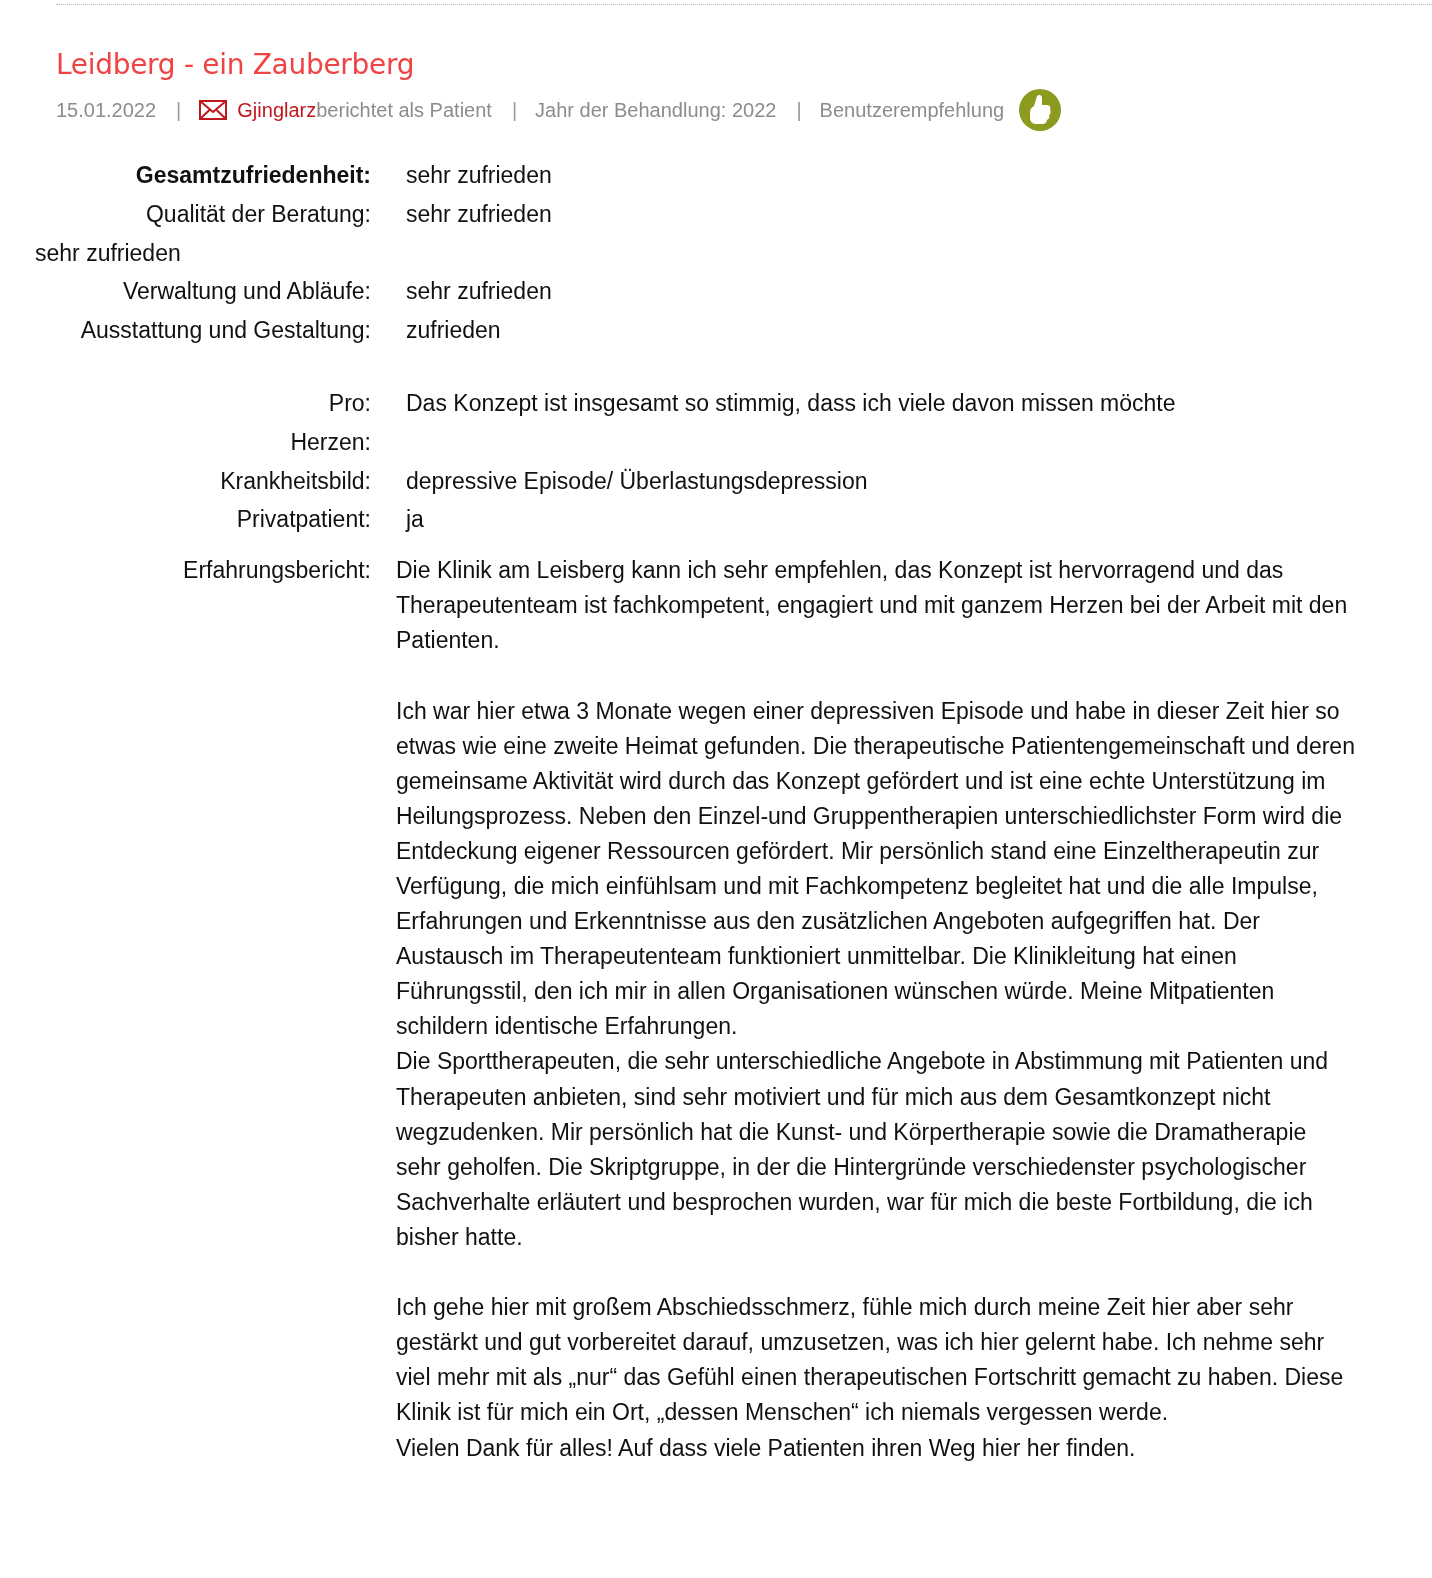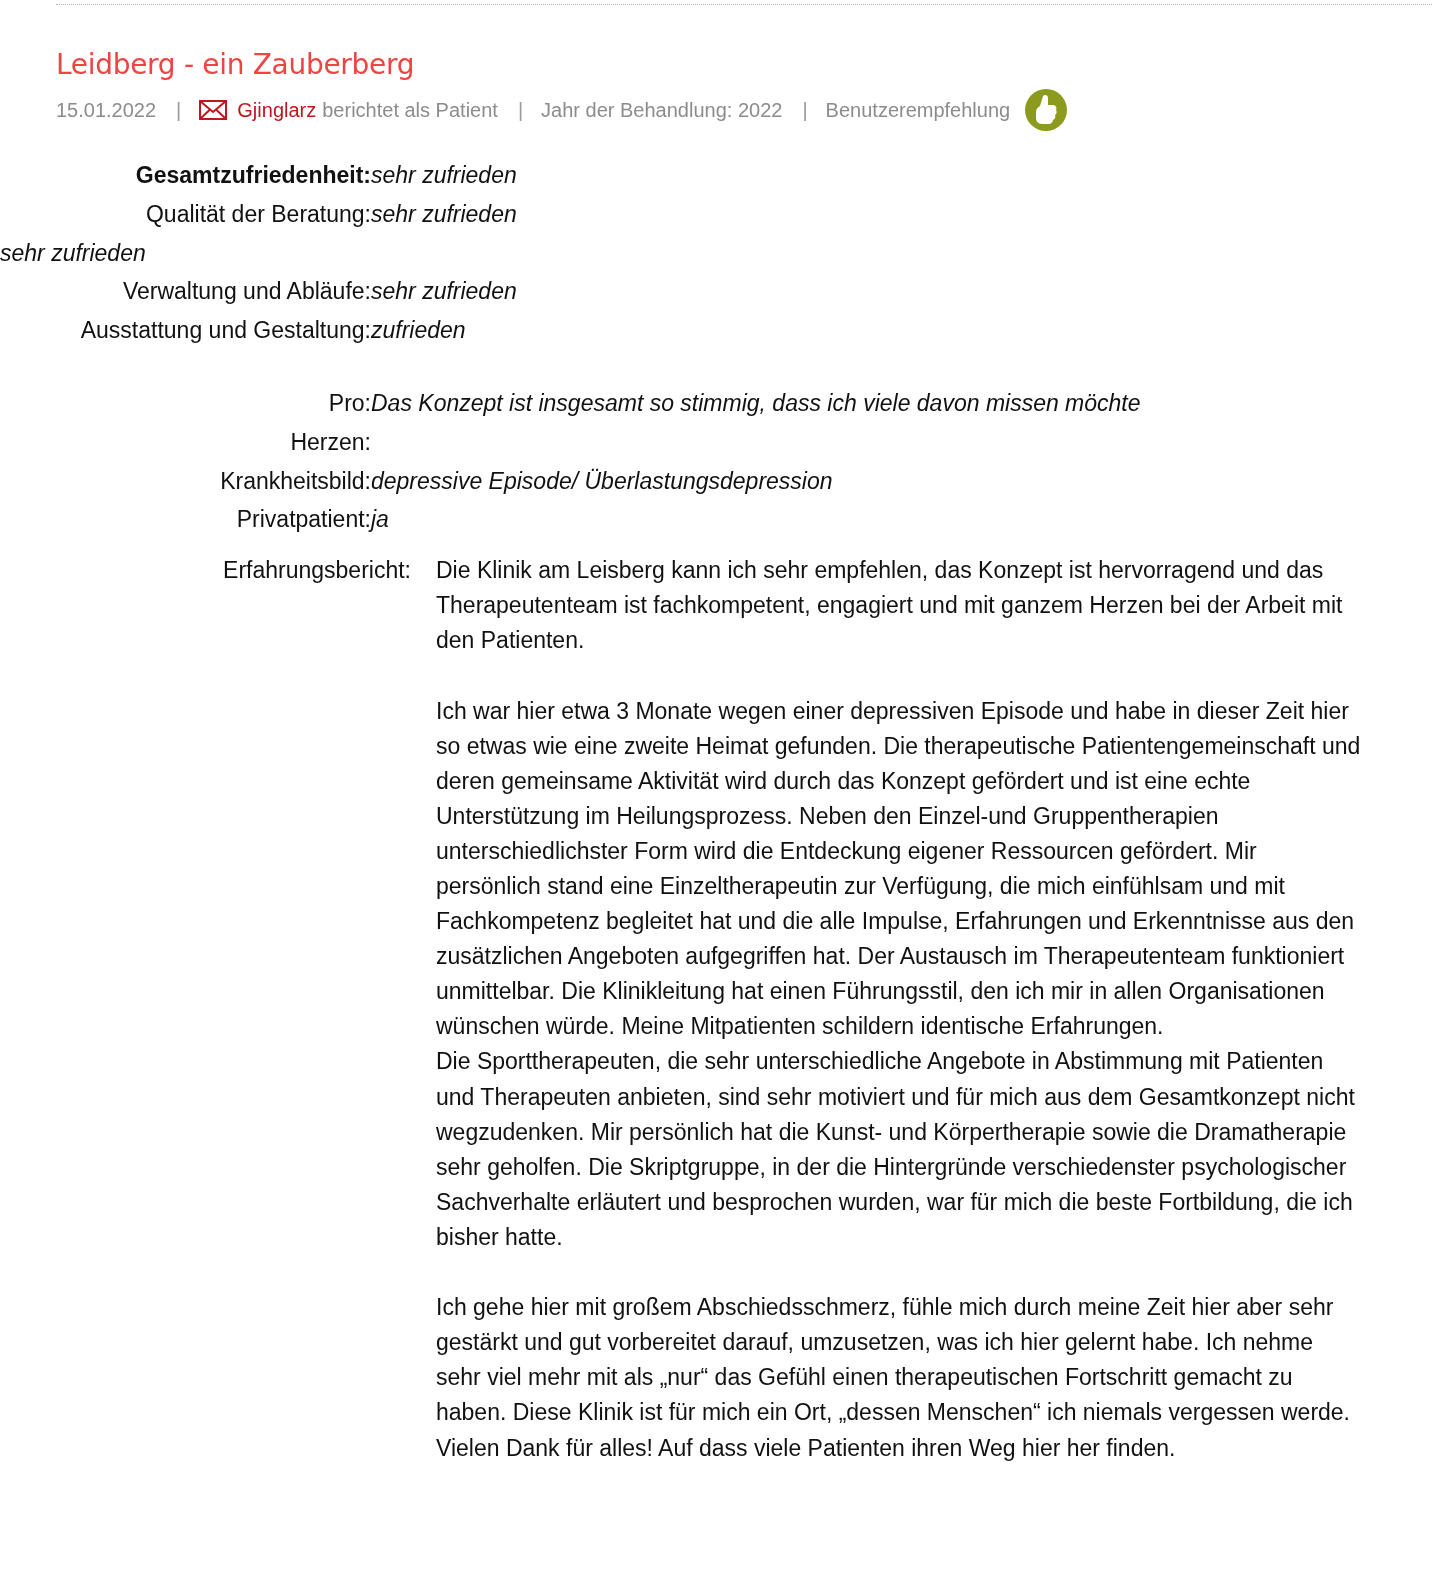--- a/index.html
+++ b/index.html
@@ -5,31 +5,31 @@
   html, body { margin: 0; padding: 0; background: #ffffff; }
   body { width: 1432px; height: 1578px; position: relative; overflow: hidden;
          font-family: "Liberation Sans", sans-serif; color: #111111; }
   .top-rule { position: absolute; left: 56px; right: 0; top: 4px; border-top: 1px dotted #b5b5b5; }
   .title { position: absolute; left: 56px; top: 48px; margin: 0; font-family: "DejaVu Sans", sans-serif;
            font-weight: normal; font-size: 28px; color: #ef4444; letter-spacing: -0.3px; }
   .meta { position: absolute; left: 56px; top: 92px; height: 36px; display: flex; align-items: center;
           font-size: 20px; color: #8c8c8c; white-space: nowrap; justify-content: space-between; }
   .meta .sep { margin: 0 18px 0 20px; color: #9a9a9a; }
   .meta .mail { display: inline-block; width: 28px; height: 20px; margin-right: 10px; }
-  .meta .author { color: #c0161e; margin-right: 6px; text-decoration: none; }
+  .meta .author { color: #c0161e; text-decoration: none; }
   .meta .thumb { display: inline-block; width: 44px; height: 44px; margin-left: 14px; }
 
   .rows { position: absolute; left: 0; top: 156px; width: 1364px; }
   .row { display: flex; font-size: 23px; line-height: 38.8px; }
   .row .lbl { width: 371px; text-align: right; flex: none; }
-  .row .val { width: 960px; font-style: italic; }
+  .row .val { margin-left: 35px; width: 960px; }
   .row .lbl.bold { font-weight: bold; }
   .gap1 { height: 34px; }
   .gap2 { height: 14px; }
-  .report { display: flex; font-size: 23px; line-height: 35.1px; padding-left: 40px; }
+  .report { display: flex; font-size: 23px; line-height: 35.1px; }
   .report .lbl { width: 371px; text-align: right; flex: none; }
   .report .val { margin-left: 25px; width: 960px; }
   .para { margin: 0; }
   .para-gap { height: 35.1px; }
 </style>
 </head>
 <body>
 
 <div class="top-rule"></div>
 

